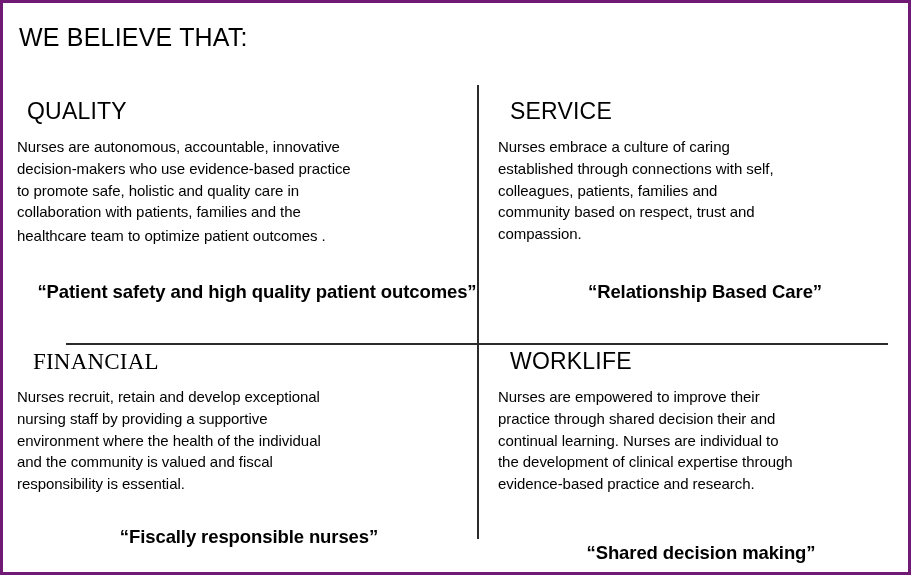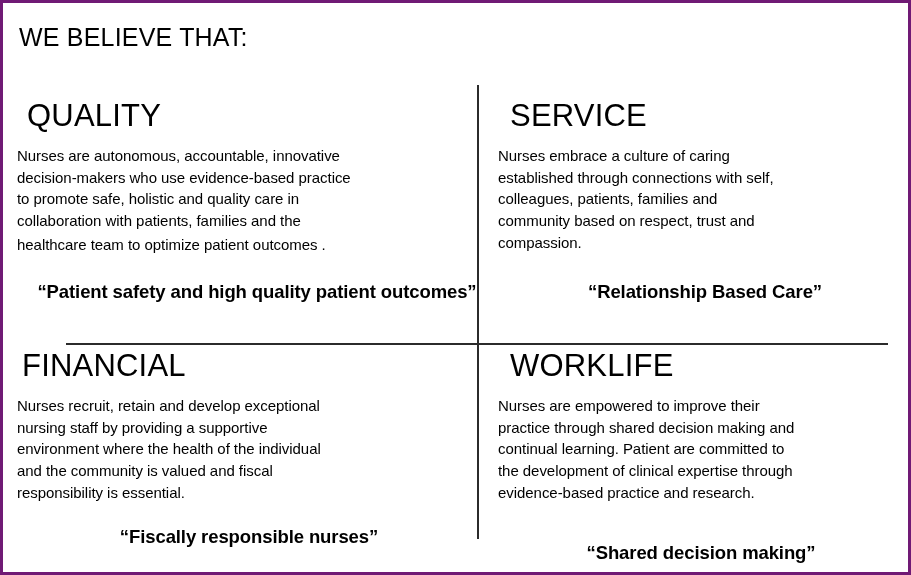--- a/index.html
+++ b/index.html
@@ -64,28 +64,28 @@
     position: absolute;
     display: flex;
     flex-direction: column;
   }
   .quad-tl { left: 14px;  top: 96px;  width: 450px; height: 244px; }
   .quad-tr { left: 495px; top: 96px;  width: 404px; height: 244px; }
   .quad-bl { left: 14px;  top: 346px; width: 450px; height: 222px; }
   .quad-br { left: 495px; top: 346px; width: 404px; height: 222px; }
 
   .quad-title {
-    font-size: 31px;
+    font-size: 23px;
     font-weight: 400;
     line-height: 1.1;
     letter-spacing: 0.2px;
     margin: 0 0 12px 0;
   }
   .quad-tl .quad-title { margin-left: 10px; }
-  .quad-bl .quad-title { margin-left: 5px; }
+  .quad-bl .quad-title { margin-left: 16px; font-family: Liberation Serif, serif; }
   .quad-tr .quad-title,
   .quad-br .quad-title { margin-left: 12px; }
 
   .quad-body {
     font-size: 15px;
     line-height: 1.445;
     font-weight: 400;
     margin: 0;
     letter-spacing: -0.05px;
   }
@@ -175,21 +175,21 @@
       <div>and the community is valued and fiscal</div>
       <div>responsibility is essential.</div>
     </div>
     <div class="quad-tagline">“Fiscally responsible nurses”</div>
   </div>
 
   <div class="quad quad-br">
     <div class="quad-title">WORKLIFE</div>
     <div class="quad-body">
       <div>Nurses are empowered to improve their</div>
-      <div>practice through shared decision making and</div>
-      <div>continual learning.  Patient are committed to</div>
+      <div>practice through shared decision their and</div>
+      <div>continual learning.  Nurses are individual to</div>
       <div>the development of clinical expertise through</div>
       <div>evidence-based practice and research.</div>
     </div>
     <div class="quad-tagline">“Shared decision making”</div>
   </div>
 
 </div>
 
 </body></html>

